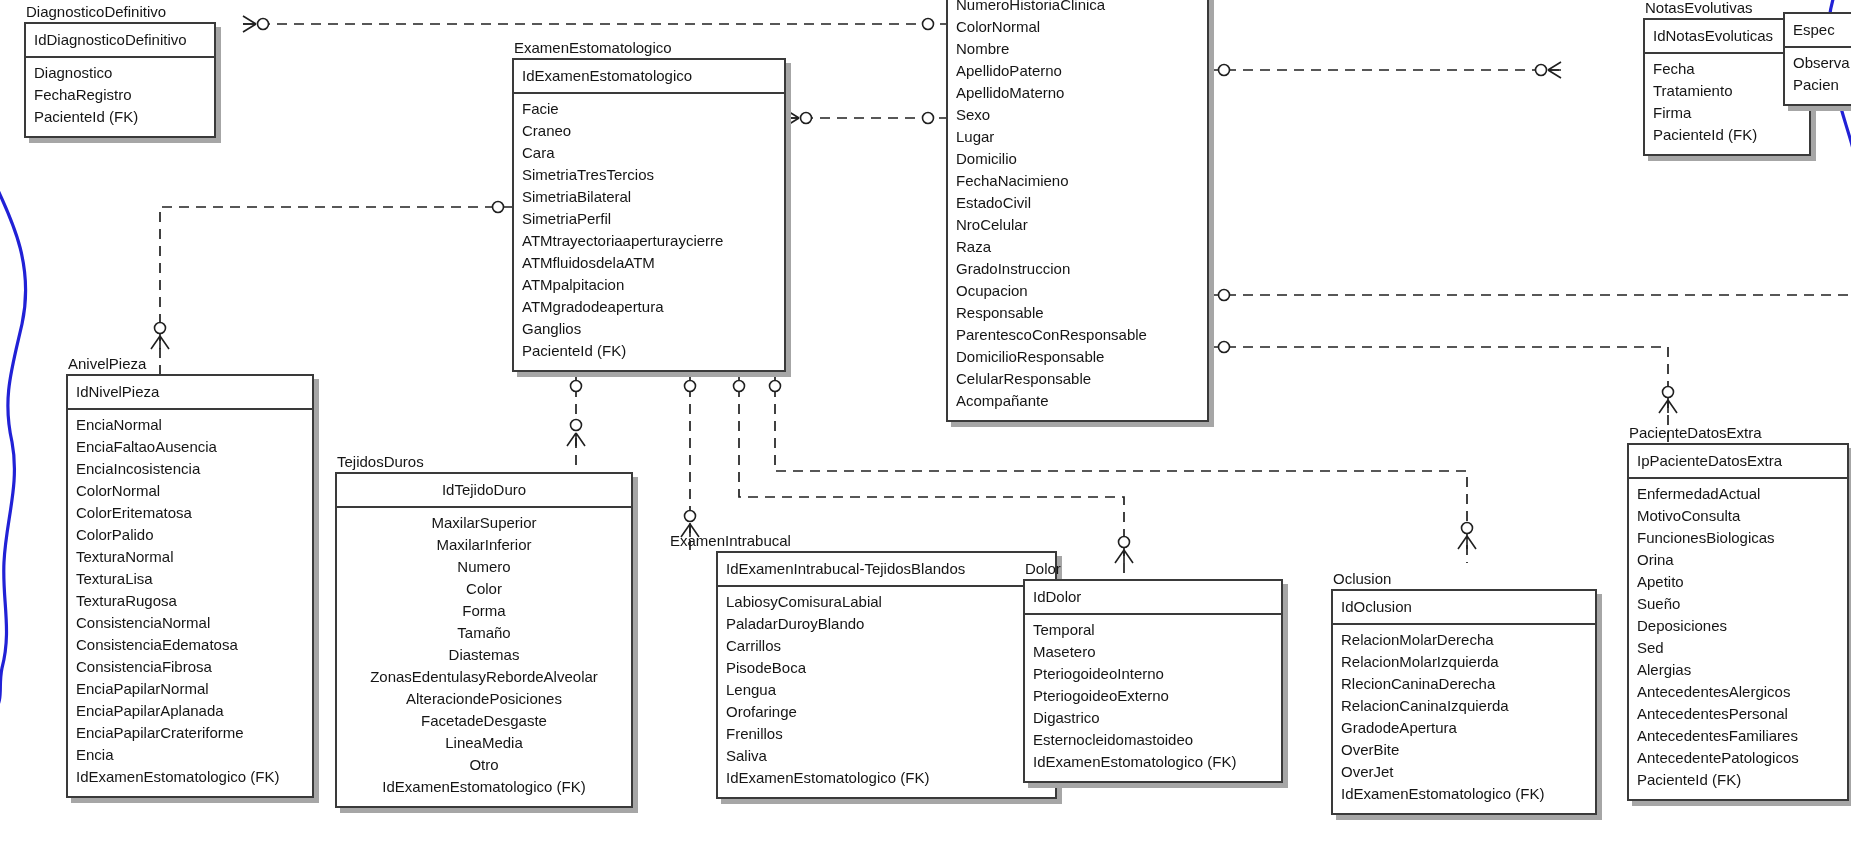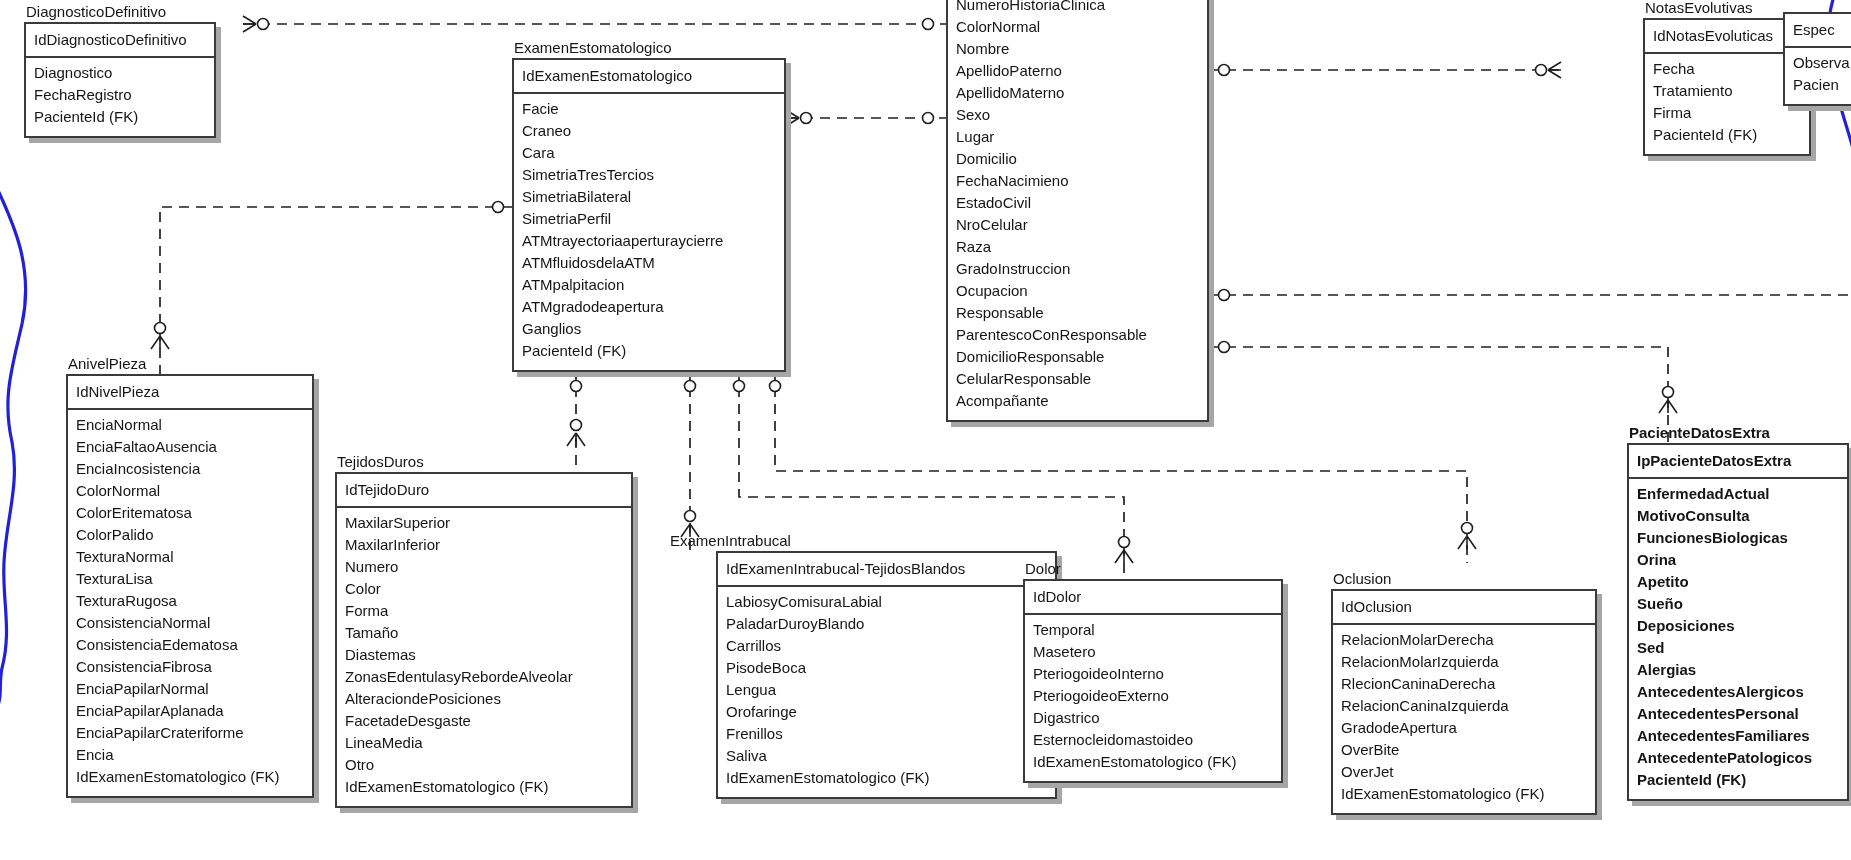--- a/index.html
+++ b/index.html
@@ -241,21 +241,21 @@
           <div class="field">ConsistenciaFibrosa</div>
           <div class="field">EnciaPapilarNormal</div>
           <div class="field">EnciaPapilarAplanada</div>
           <div class="field">EnciaPapilarCrateriforme</div>
           <div class="field">Encia</div>
           <div class="field">IdExamenEstomatologico (FK)</div>
         </div>
     </div>
   </div>
 
-  <div class="entity" style="left:335px; top:472px; width:298px;">
+  <div class="entity" style="left:335px; top:472px; width:298px;text-align:center;">
     <div class="entity-label">TejidosDuros</div>
     <div class="entity-box">
       <div class="entity-key">IdTejidoDuro</div>
       <div class="entity-fields">
           <div class="field">MaxilarSuperior</div>
           <div class="field">MaxilarInferior</div>
           <div class="field">Numero</div>
           <div class="field">Color</div>
           <div class="field">Forma</div>
           <div class="field">Tamaño</div>
@@ -314,21 +314,21 @@
           <div class="field">RlecionCaninaDerecha</div>
           <div class="field">RelacionCaninaIzquierda</div>
           <div class="field">GradodeApertura</div>
           <div class="field">OverBite</div>
           <div class="field">OverJet</div>
           <div class="field">IdExamenEstomatologico (FK)</div>
         </div>
     </div>
   </div>
 
-  <div class="entity" style="left:1627px; top:443px; width:222px;font-weight:bold;">
+  <div class="entity" style="left:1627px; top:443px; width:222px;">
     <div class="entity-label">PacienteDatosExtra</div>
     <div class="entity-box">
       <div class="entity-key">IpPacienteDatosExtra</div>
       <div class="entity-fields">
           <div class="field">EnfermedadActual</div>
           <div class="field">MotivoConsulta</div>
           <div class="field">FuncionesBiologicas</div>
           <div class="field">Orina</div>
           <div class="field">Apetito</div>
           <div class="field">Sueño</div>

